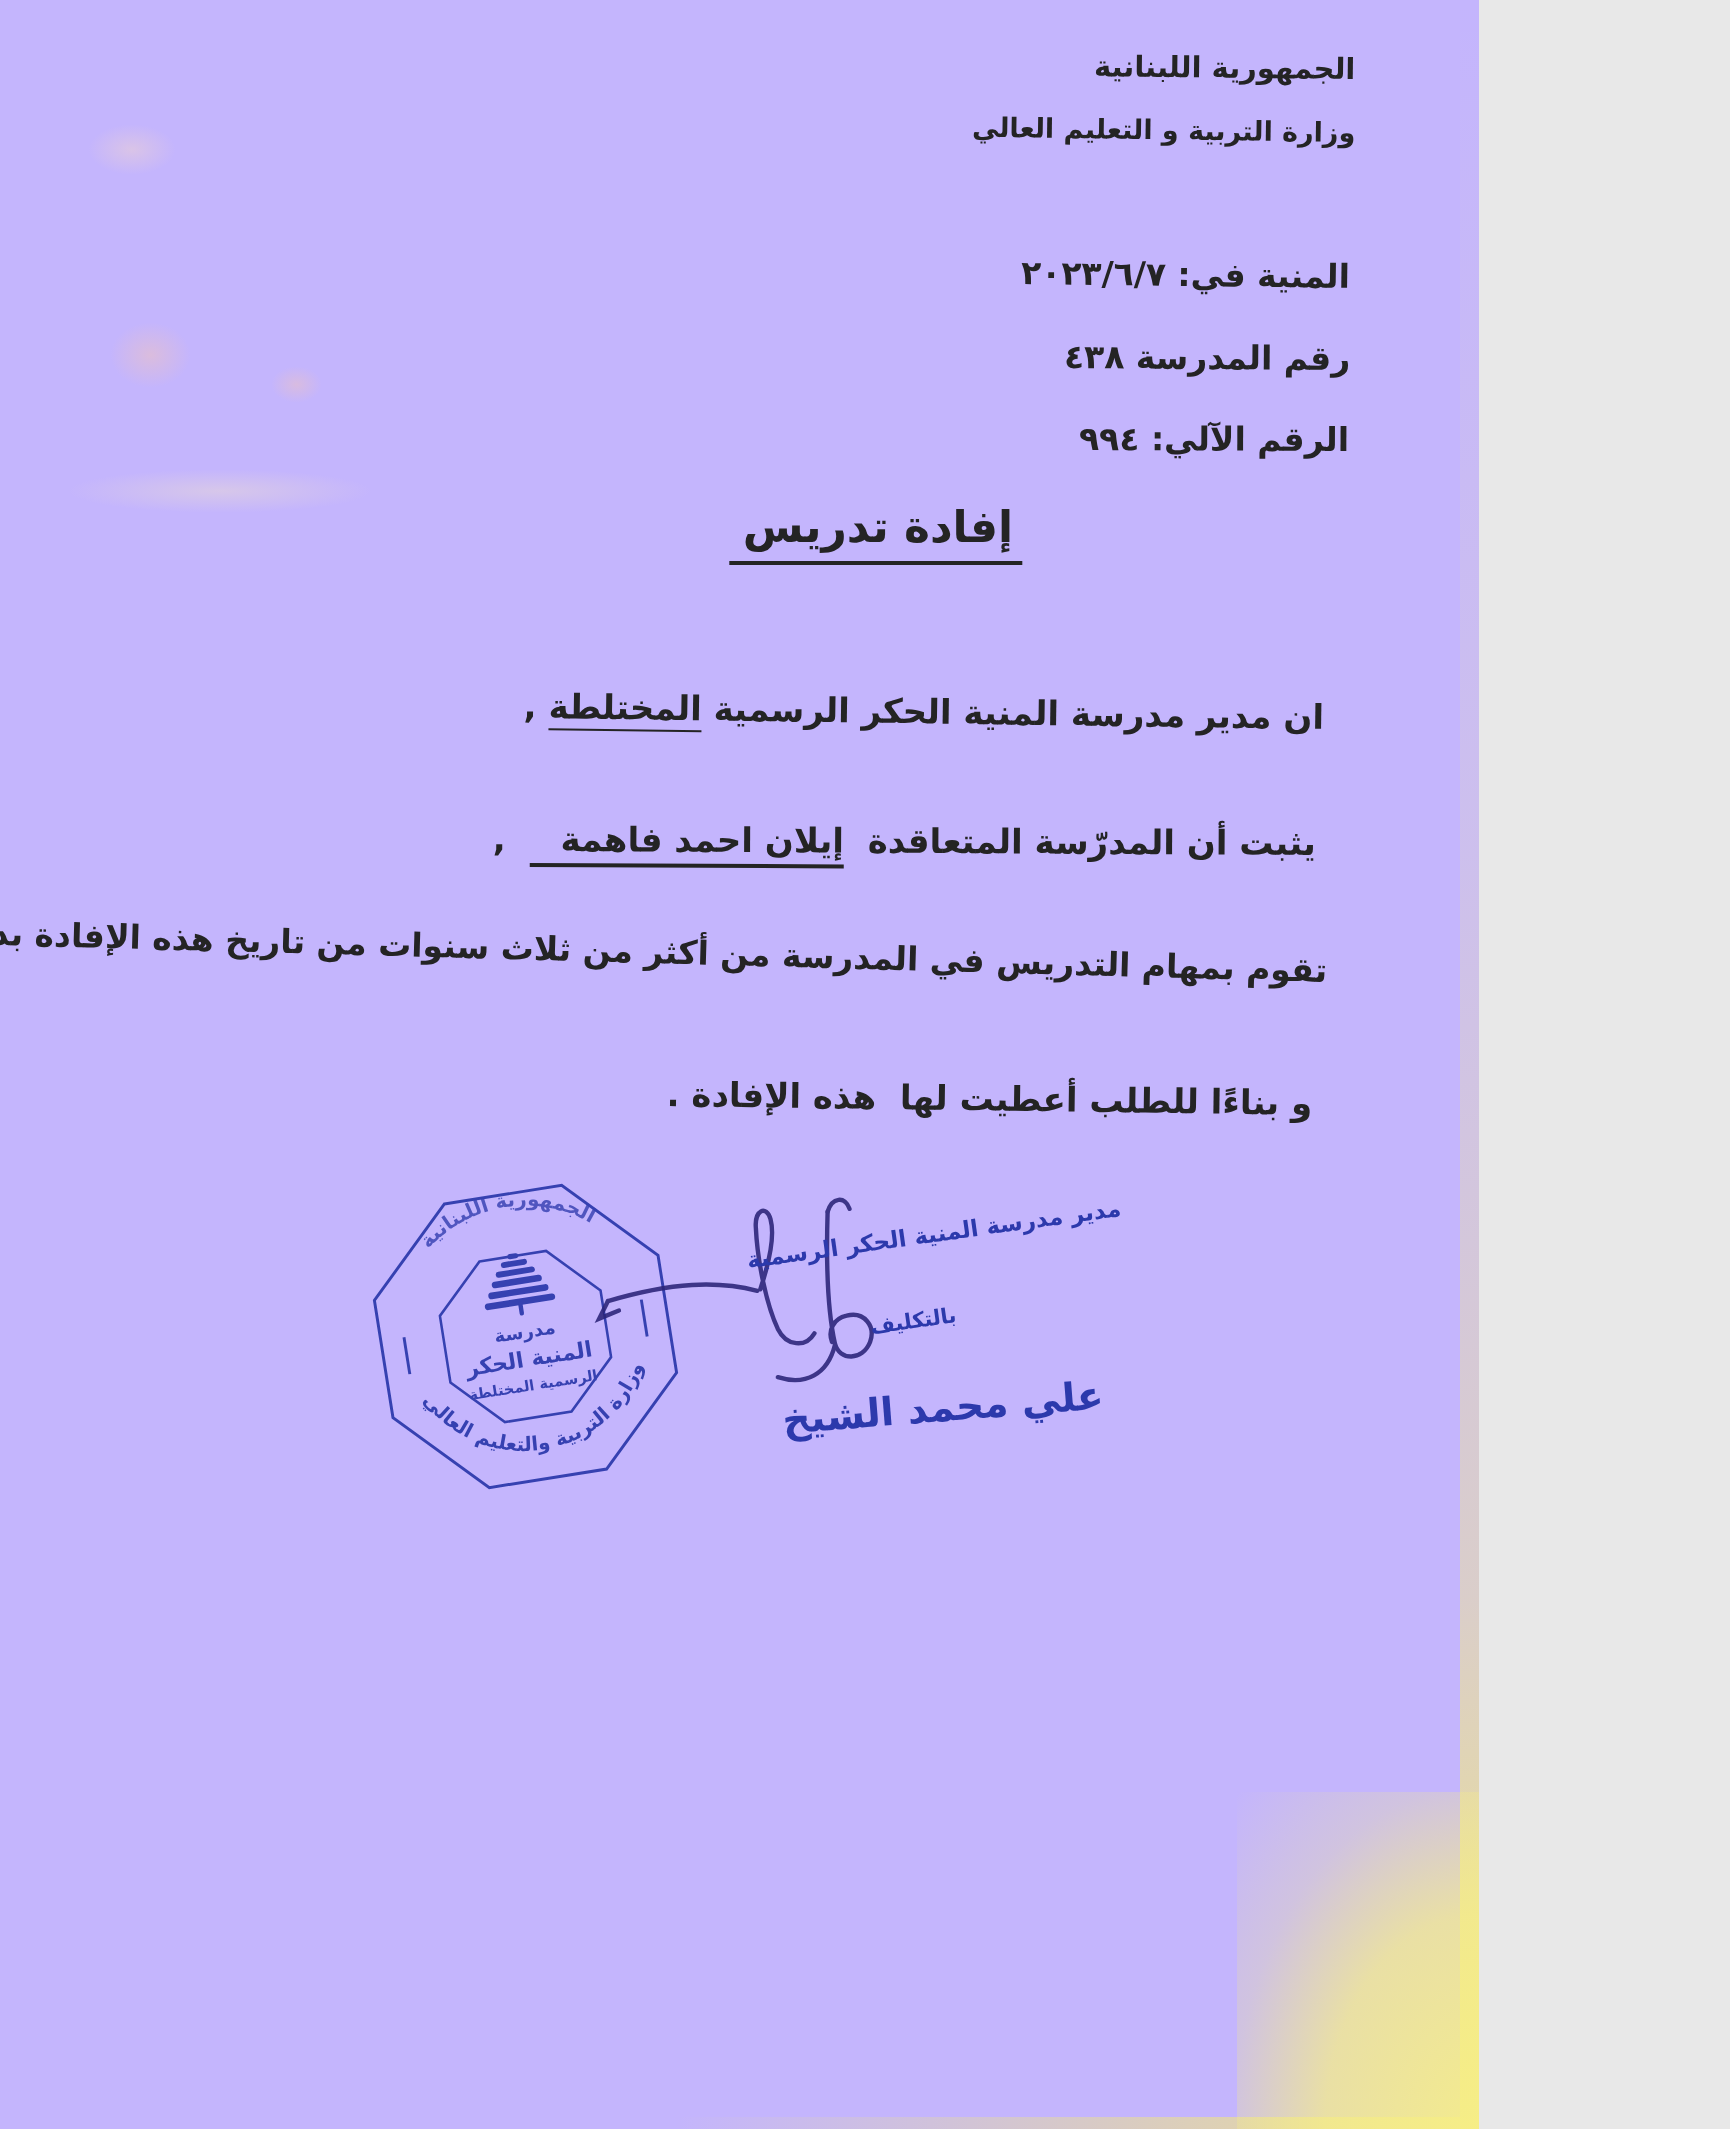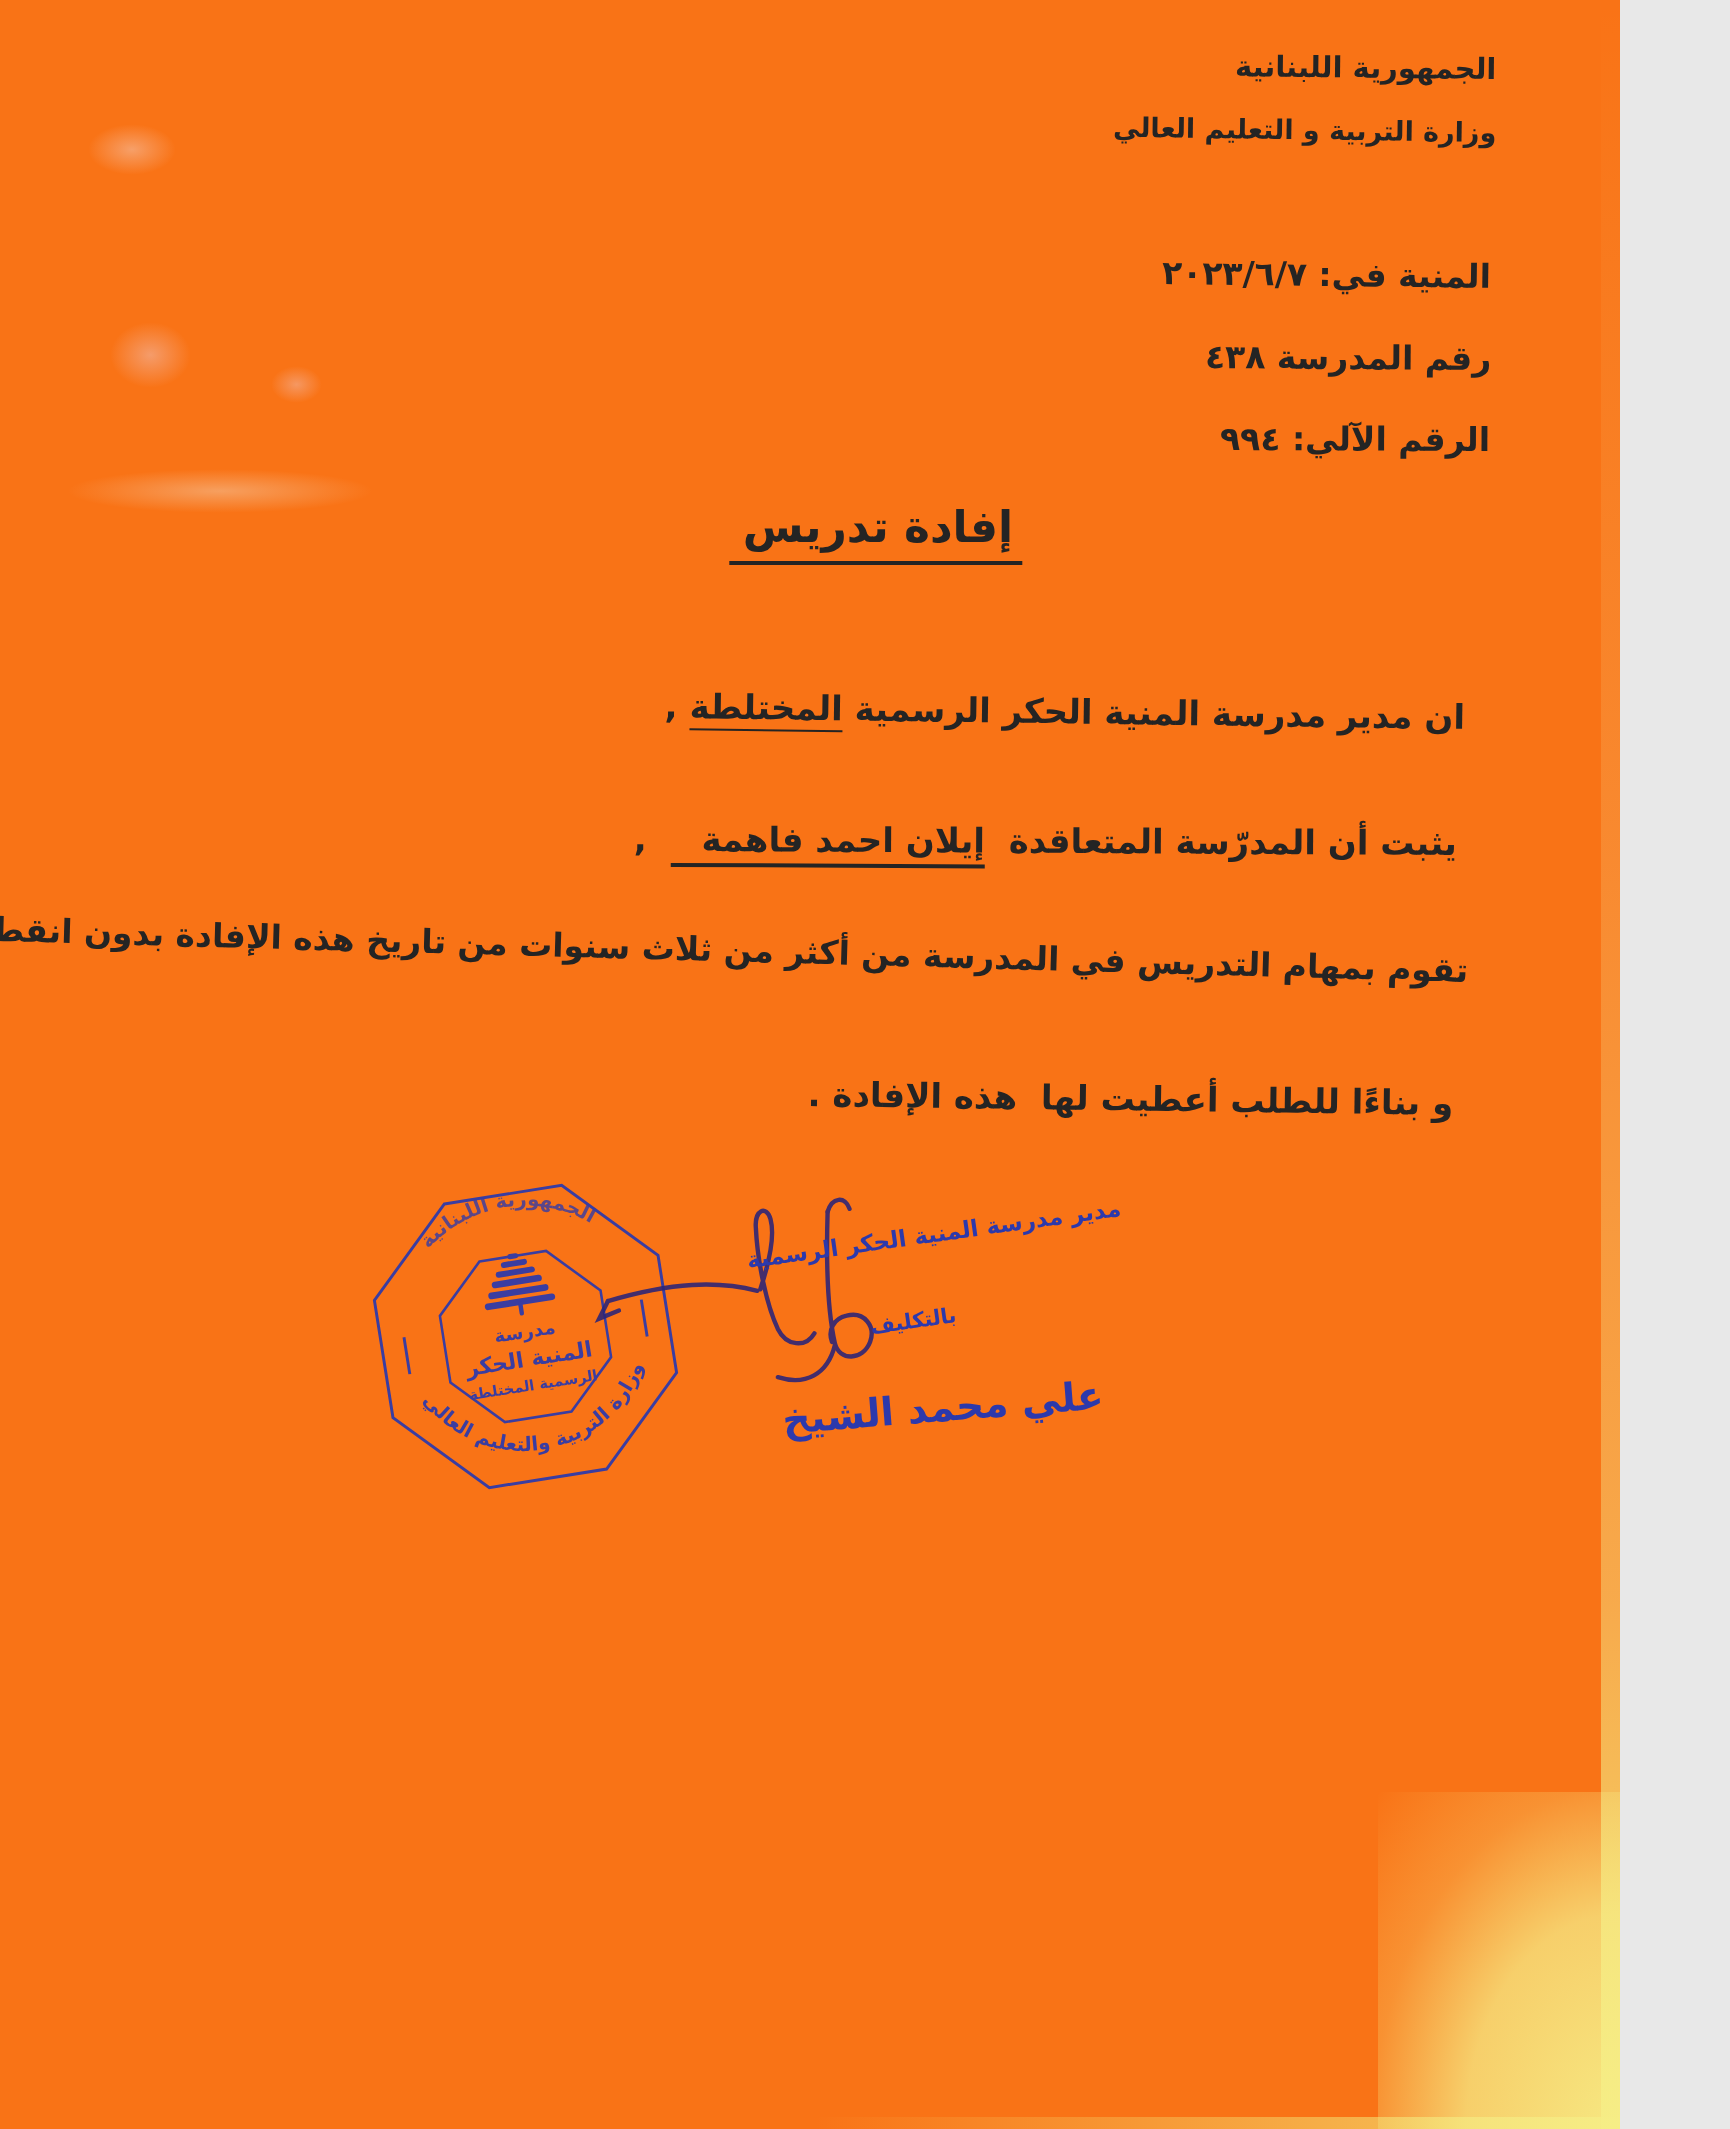--- a/index.html
+++ b/index.html
@@ -1,20 +1,20 @@
 <!DOCTYPE html>
 <html lang="ar" style="font-size:11.7px"><head>
 <meta charset="utf-8">
 <style>
   html,body{margin:0;padding:0;}
   body{background:#e8e8e8;}
   #page{
     position:relative;
-    width:1620px;height:2129px;
-    background:#f97316;
+    width:1479px;height:2129px;
+    background:#c4b5fd;
     overflow:hidden;
     font-family:"DejaVu Sans",sans-serif;
   }
   .line{
     position:absolute;
     direction:rtl;
     font-weight:700;
     color:#242424;
     white-space:pre;
     line-height:1.25;

